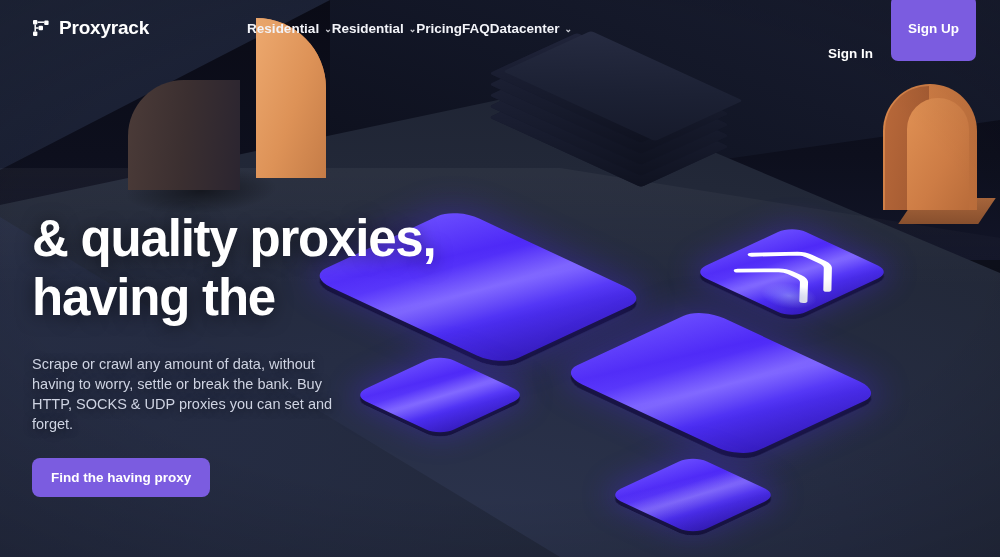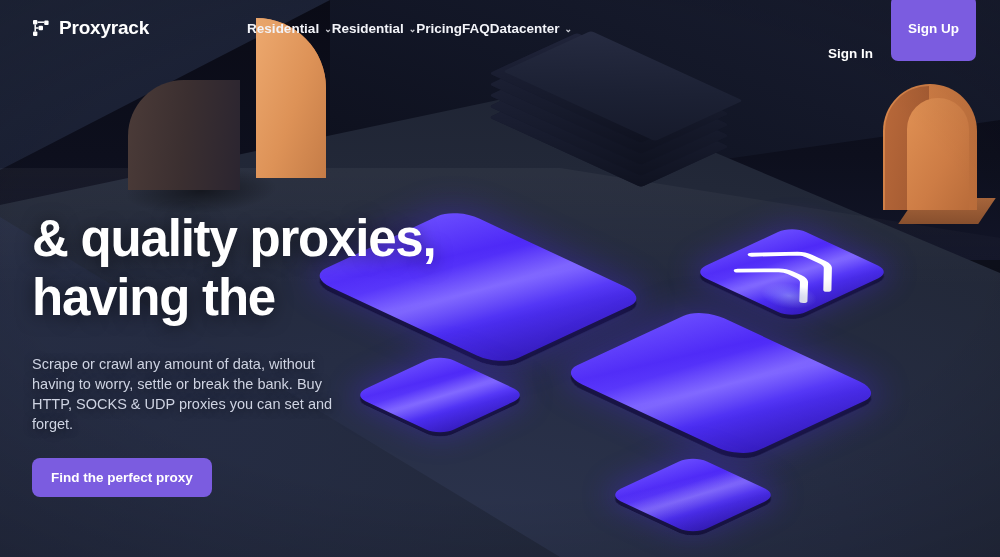--- a/index.html
+++ b/index.html
@@ -368,16 +368,16 @@
 
   </header>
 
   <section class="hero">
     <h1>
       <br>
       <span>&amp; quality proxies,</span><br>
       <span>having the</span><br>
     </h1>
     <p>Scrape or crawl any amount of data, without having to worry, settle or break the bank. Buy HTTP, SOCKS &amp; UDP proxies you can set and forget.</p>
-    <button class="cta">Find the perfect proxy</button>
+    <button class="cta">Find the having proxy</button>
   </section>
 
 </div>
 
 </body></html>

